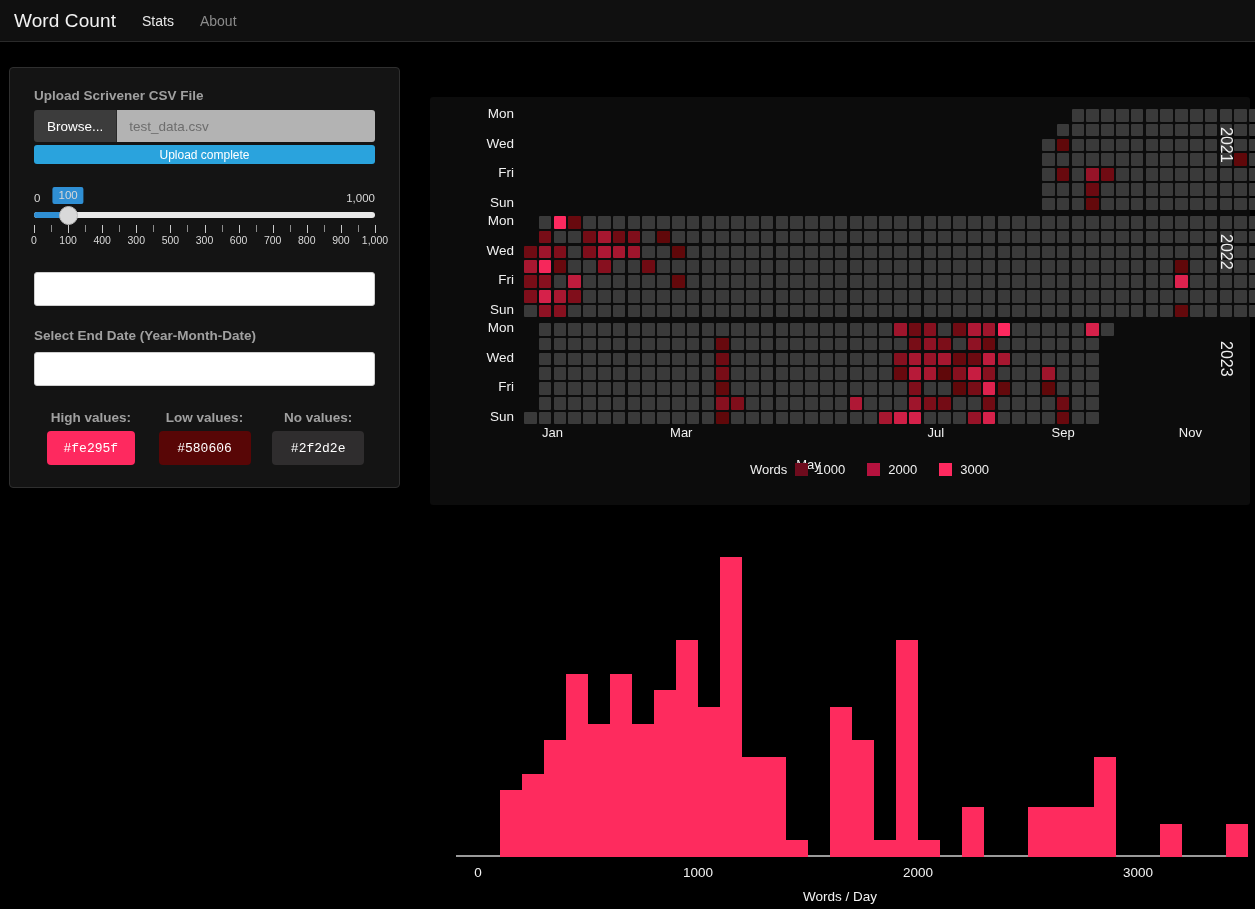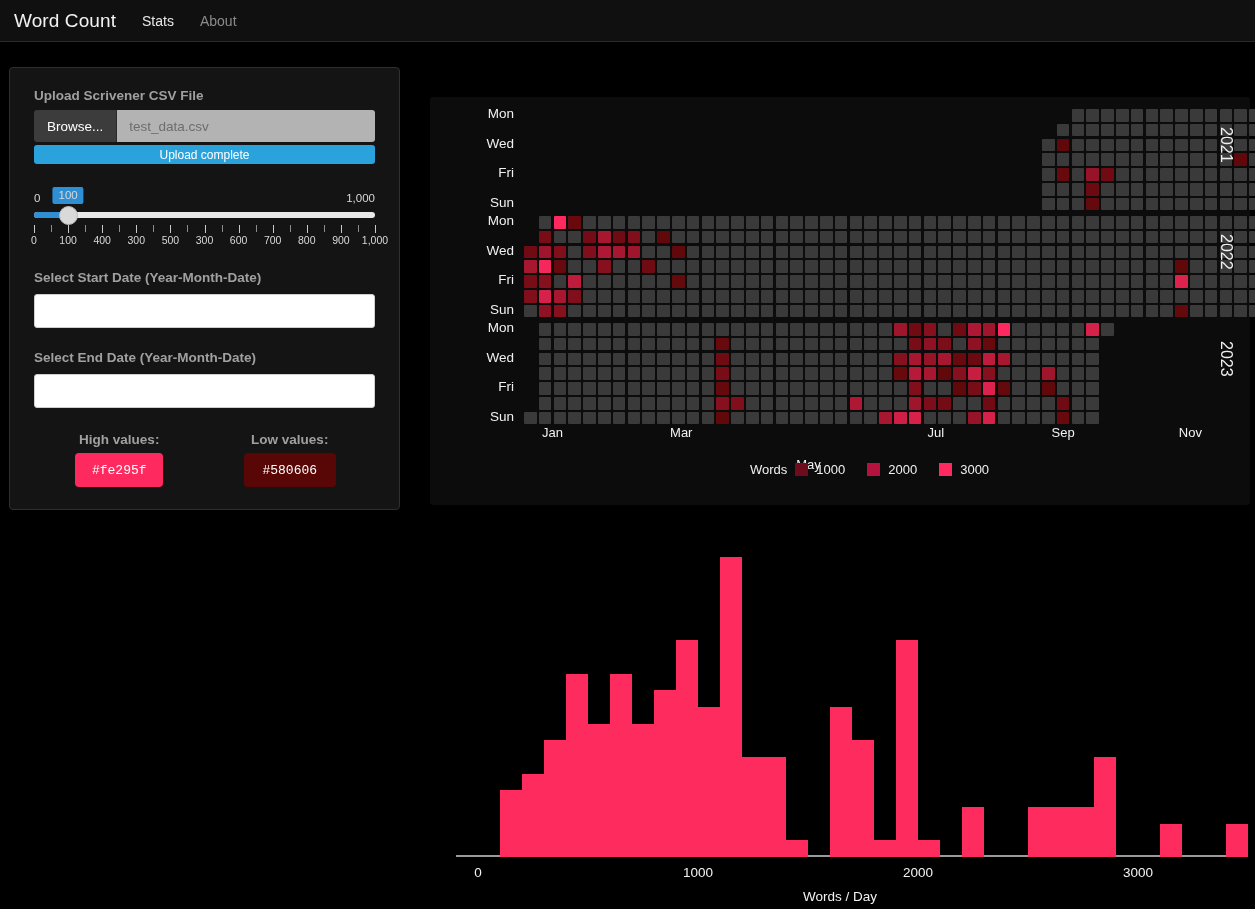--- a/index.html
+++ b/index.html
@@ -352,37 +352,40 @@
           <span style="left: 50%;">300</span>
           <span style="left: 60%;">600</span>
           <span style="left: 70%;">700</span>
           <span style="left: 80%;">800</span>
           <span style="left: 90%;">900</span>
           <span style="left: 100%;">1,000</span>
         </div>
     </div>
 
     <div class="sec">
-      <div class="ctl-label">Select Start Date (Year-Month-Date)</div>
       <input class="date-input" type="text" value="" style="">
     </div>
 
     <div class="sec">
       <div class="ctl-label">Select End Date (Year-Month-Date)</div>
       <input class="date-input" type="text" value="" style="">
     </div>
 
     <div class="color-row">
       <div class="color-col">
         <div class="ctl-label">High values:</div>
         <div class="swatch swatch-hi">#fe295f</div>
       </div>
       <div class="color-col">
         <div class="ctl-label">Low values:</div>
         <div class="swatch swatch-lo">#580606</div>
+      </div>
+      <div class="color-col">
+        <div class="ctl-label">No values:</div>
+        <div class="swatch swatch-no">#2f2d2e</div>
       </div>
     </div>
   </div>
 
   <div id="heatmap-card">
     <div id="hm-inner">
         <div class="cell" style="left: 612px; top: 41.6px; width: 12.6px; height: 12.6px; background: rgb(58, 58, 58);"></div>
         <div class="cell" style="left: 612px; top: 56.4px; width: 12.6px; height: 12.6px; background: rgb(58, 58, 58);"></div>
         <div class="cell" style="left: 612px; top: 71.2px; width: 12.6px; height: 12.6px; background: rgb(58, 58, 58);"></div>
         <div class="cell" style="left: 612px; top: 86px; width: 12.6px; height: 12.6px; background: rgb(58, 58, 58);"></div>

